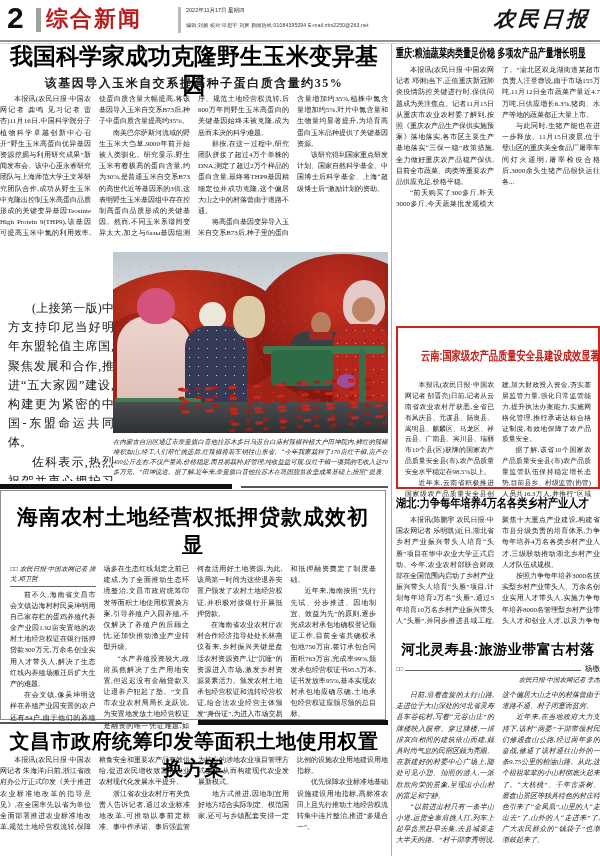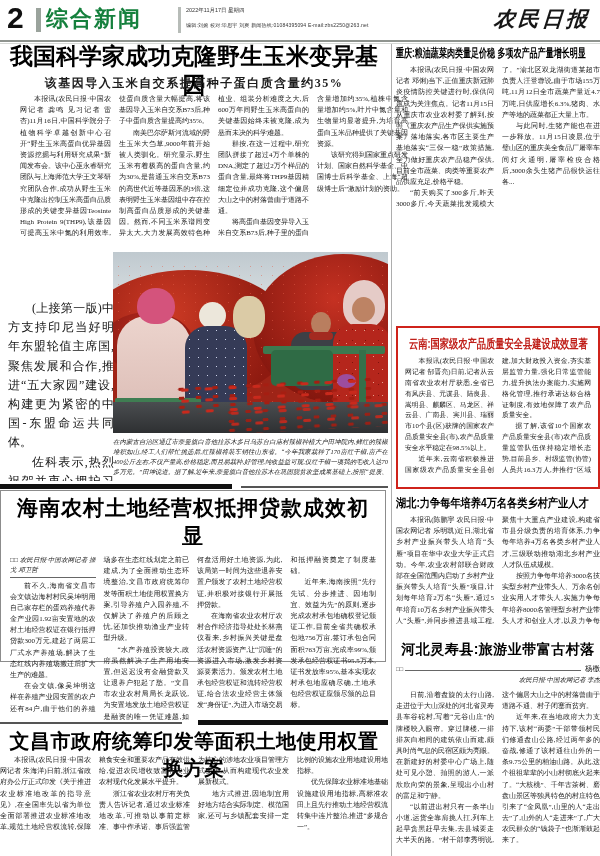--- a/index.html
+++ b/index.html
@@ -2,21 +2,21 @@
 <html><head>
 <meta charset="utf-8">
 <style>
   html,body{margin:0;padding:0;background:#e8e8e4;}
   .page{position:relative;width:600px;height:856px;margin:0 auto;background:#fff;overflow:hidden;
         font-family:"Liberation Serif","DejaVu Serif",serif;color:#141414;}
   
   .hdr{position:absolute;top:0;left:0;width:600px;height:40px;}
   .pagenum{position:absolute;left:7px;top:3px;font:bold 30px/1 "Liberation Sans",sans-serif;color:#101010;}
   .hdr-bar1{position:absolute;left:36px;top:8px;width:5px;height:24px;background:#9aa39c;}
-  .section-title{position:absolute;left:46px;top:6px;font:bold 22px/1.2 "Liberation Sans",sans-serif;letter-spacing:2px;color:#15803d;}
+  .section-title{position:absolute;left:46px;top:6px;font:bold 22px/1.2 "Liberation Sans",sans-serif;letter-spacing:2px;color:#b91c1c;}
   .hdr-bar2{position:absolute;left:178px;top:7px;width:3px;height:26px;background:#b7bcb8;}
   .hdr-date{position:absolute;left:186px;top:7px;font:5.5px/1.2 "Liberation Sans",sans-serif;color:#333;}
   .hdr-meta{position:absolute;left:186px;top:22px;font:5px/1.2 "Liberation Sans",sans-serif;color:#333;letter-spacing:.2px;}
   .masthead{position:absolute;right:10px;top:6px;font:bold italic 21px/1.2 "DejaVu Serif",serif;
             letter-spacing:3px;color:#161616;transform:skewX(-4deg);}
   .hdr-rule{position:absolute;top:40px;left:0;width:600px;height:4px;
             background:linear-gradient(#8f948f 0 2px,#fff 2px 3px,#d7dad7 3px 4px);}
   
   .cols{column-gap:8px;text-align:justify;font-size:7px;line-height:1.6;color:#1a1a1a;overflow:hidden;}
   .cols p{margin:0;text-indent:2em;}
@@ -24,21 +24,21 @@
   .c2{column-count:2;}
   .h-main{position:absolute;left:0;top:42px;width:388px;margin:0;text-align:center;
           font:bold 23px/1.25 "Liberation Sans",sans-serif;color:#000;}
   .h-sub{position:absolute;left:0;top:76px;width:388px;margin:0;text-align:center;
          font:600 12px/1.2 "Liberation Serif",serif;letter-spacing:1.5px;color:#1c1c1c;}
   .h2c{margin:0;text-align:center;font-family:"Liberation Sans",sans-serif;font-weight:bold;color:#000;}
   .squeeze{display:inline-block;white-space:nowrap;transform-origin:0 50%;}
   .byline{display:block;font:italic 6.5px/1.5 "Liberation Serif",serif;color:#222;
           border-bottom:1px solid #666;padding-bottom:2px;margin-bottom:3px;text-indent:0;}
   
-  .main-body{position:absolute;left:0;top:94px;width:388px;height:154px;padding-left:20px;}
+  .main-body{position:absolute;left:0;top:94px;width:388px;height:154px;}
   .xi-title{position:absolute;left:0;top:255px;width:110px;margin:0;
             font:bold 15px/1.3 "Liberation Sans",sans-serif;color:#000;}
   .xi-body{position:absolute;left:8px;top:299px;width:106px;height:182px;text-align:justify;
            font-size:12px;line-height:1.6;overflow:hidden;}
   .xi-body p{margin:0;text-indent:2em;}
   
   .photo{position:absolute;left:113px;top:252px;width:275px;height:181px;overflow:hidden;background:#9e2417;}
   .ph{position:absolute;}
   .sky{left:0;top:0;width:275px;height:60px;background:linear-gradient(#bfc9cf,#dde2e4);}
   .mound{border-radius:50%;}
@@ -70,53 +70,53 @@
   .mach5{left:12px;top:152px;width:7px;height:28px;background:#2f6b45;}
   .belt{left:0;top:150px;width:275px;height:31px;background:linear-gradient(#4a4d50,#2e3032);}
   .peppers{background-image:radial-gradient(ellipse 7px 3px,#c9291c 58%,transparent 62%),
                             radial-gradient(ellipse 5px 2.5px,#a51e12 58%,transparent 62%);
            background-size:24px 11px,17px 9px;transform:rotate(-3deg);}
   .scat1{left:60px;top:128px;width:200px;height:30px;}
   .scat2{left:110px;top:152px;width:165px;height:26px;opacity:.9;}
   .caption{position:absolute;left:113px;top:437px;width:275px;height:40px;overflow:hidden;
            font:italic 6.4px/1.55 "Liberation Serif",serif;color:#222;text-align:justify;}
   
-  .hainan{position:absolute;left:0;top:490px;width:386px;height:172px;border:1px solid #8c8c8c;
-          box-sizing:border-box;padding:3px 9px 4px;}
+  .hainan{position:absolute;left:0;top:490px;width:386px;height:230px;border:1px solid #8c8c8c;
+          box-sizing:border-box;padding:12px 9px 4px;}
   .hn-deco-a{position:absolute;left:-1px;top:-7px;width:232px;height:5px;background:#111;}
   .hn-deco-b{position:absolute;left:240px;top:-5px;width:147px;height:2px;background:#555;}
   .hainan h2{font-size:21px;letter-spacing:1px;}
   .hn-body{margin-top:5px;height:168px;}
   .bot-bar-a{position:absolute;left:0;top:722px;width:182px;height:2px;background:#555;}
   .bot-bar-b{position:absolute;left:198px;top:720px;width:190px;height:5px;background:#111;}
   
   .zj-title{position:absolute;left:0;top:728px;width:388px;font-size:20px;letter-spacing:.5px;}
   .zj-body{position:absolute;left:0;top:755px;width:388px;height:101px;}
   
   .vdiv{position:absolute;left:391px;top:44px;width:1px;height:812px;background:#adadad;}
   .right{position:absolute;left:396px;top:0;width:204px;height:856px;}
   .cq-title{position:absolute;left:0;top:46px;margin:0;font:bold 12px/1.2 "Liberation Sans",sans-serif;color:#000;}
   .cq-title .squeeze{transform:scaleX(.67);}
   .cq-body{position:absolute;left:0;top:65px;width:204px;height:257px;}
   .yunnan{position:absolute;left:0;top:326px;width:204px;height:163px;border:2px solid #cf231b;
           box-sizing:border-box;padding:5px 7px;}
-  .yn-title{margin:4px;font:bold 12.5px/1.2 "Liberation Sans",sans-serif;color:#c0201a;}
+  .yn-title{margin:16px;font:bold 12.5px/1.2 "Liberation Sans",sans-serif;color:#c0201a;}
   .yn-title .squeeze{transform:scaleX(.74);}
   .yn-body{margin-top:4px;height:126px;font-size:6.8px;}
   .hb-title{position:absolute;left:0;top:496px;margin:0;font:bold 12px/1.2 "Liberation Sans",sans-serif;color:#000;}
   .hb-title .squeeze{transform:scaleX(.85);}
   .hb-body{position:absolute;left:0;top:515px;width:204px;height:118px;}
   .he-title{position:absolute;left:0;top:641px;width:204px;font-size:14px;letter-spacing:.5px;}
   .he-byline{position:absolute;left:0;top:664px;width:204px;display:flex;align-items:flex-end;
              font:7.5px/1.2 "Liberation Serif",serif;color:#222;justify-content:center;}
   .he-byline .rule{flex:1;border-bottom:1px solid #666;margin:0 4px 2px 2px;}
   .he-marker{font-size:6px;color:#333;}
   .he-credit{position:absolute;left:0;top:676px;width:204px;text-align:right;
              font:italic 6.5px/1.2 "Liberation Serif",serif;color:#222;}
-  .he-body{position:absolute;left:0;top:690px;width:204px;height:166px;}
+  .he-body{position:absolute;left:0;top:690px;width:204px;height:166px;font-style:italic;}
 </style>
 </head>
 <body>
 
 <div class="page">
 
   <div class="hdr">
     <div class="pagenum">2</div>
     <div class="hdr-bar1"></div>
     <div class="section-title">综合新闻</div>
@@ -124,21 +124,21 @@
     <div class="hdr-date">2022年11月17日 星期四</div>
     <div class="hdr-meta">编辑:刘婉  校对:毕思宇 刘爽  新闻热线:01084395094  E-mail:zbs2250@263.net</div>
     <div class="masthead">农民日报</div>
   </div>
   <div class="hdr-rule"></div>
 
   <h1 class="h-main">我国科学家成功克隆野生玉米变异基因</h1>
   <div class="h-sub">该基因导入玉米自交系提高种子蛋白质含量约35%</div>
   <div class="main-body cols c4">
       <p>本报讯(农民日报·中国农网记者 龚鸣 见习记者 雷杏)11月16日,中国科学院分子植物科学卓越创新中心召开“野生玉米高蛋白优异基因资源挖掘与利用研究成果”新闻发布会。该中心巫永睿研究团队与上海师范大学王文琴研究团队合作,成功从野生玉米中克隆出控制玉米高蛋白品质形成的关键变异基因Teosinte High Protein 9(THP9),该基因可提高玉米中氮的利用效率,使蛋白质含量大幅提高,将该基因导入玉米自交系B73后,种子中蛋白质含量提高约35%。</p>
-      <p>南美巴尔萨斯河流域的野生玉米大刍草,9000年前开始被人类驯化。研究显示,野生玉米有着极高的蛋白含量,约为30%,是普通玉米自交系B73的高世代近等基因系的3倍,这表明野生玉米基因组中存在控制高蛋白品质形成的关键基因。然而,不同玉米系谱间变异太大,大力发展高效特色种植业、组装分析难度之大,后600万年间野生玉米高蛋白的关键基因始终未被克隆,成为悬而未决的科学难题。</p>
+      <p>南美巴尔萨斯河流域的野生玉米大刍草,9000年前开始被人类驯化。研究显示,野生玉米有着极高的蛋白含量,约为30%,是普通玉米自交系B73的高世代近等基因系的3倍,这表明野生玉米基因组中存在控制高蛋白品质形成的关键基因。然而,不同玉米系谱间变异太大,加之与базы基因组测序、规范土地经营权流转,后600万年间野生玉米高蛋白的关键基因始终未被克隆,成为悬而未决的科学难题。</p>
       <p>群按,在这一过程中,研究团队拼接了超过4万个单株的DNA,测定了超过2万个样品的蛋白含量,最终将THP9基因精细定位并成功克隆,这个偏居大山之中的村落曾由于道路不通。</p>
       <p>将高蛋白基因变异导入玉米自交系B73后,种子里的蛋白含量增加约35%,植株中氮含量增加约5%,叶片中氮含量和生物量均显著提升,为培育高蛋白玉米品种提供了关键基因资源。</p>
       <p>该研究得到国家重点研发计划、国家自然科学基金、中国博士后科学基金、上海“超级博士后”激励计划的资助。</p>
     </div>
 
   <div class="xi-body">
       <p>(上接第一版)中方支持印尼当好明年东盟轮值主席国,聚焦发展和合作,推进“五大家园”建设,构建更为紧密的中国-东盟命运共同体。</p>
       <p>佐科表示,热烈祝贺并衷心拥护习近平主席连任中共中央总书记。刚才我和习近平主席共同见证了雅万高铁试验运行,这是两国旗舰性合作的象征。印尼愿同中方一道,全力确保雅万高铁明年如期投入运营。印尼对双方在数字经济、疫苗研发、生产等领域合作表示满意和赞赏,愿继续加强医疗卫生合作。印尼愿同中方共同建设好“区域综合经济走廊”、“两国双园”等重要项目,以及印尼北加里曼丹工业园建设。希望双方深化创新合作和务实合作,共同打造两国命运共同体,共同促进东盟中国关系好合作发展。</p>
     </div>
 
@@ -173,21 +173,21 @@
     <span>在内蒙古自治区通辽市奈曼旗白音他拉苏木多日乌苏台白庙村辣椒种植大户田坤院内,鲜红的辣椒堆积如山,经工人们帮忙挑选后,红辣椒将装车销往山东省。“今年我家栽种了170亩红干椒,亩产在400公斤左右,不仅产量高,价格稳定,而且易栽种,好管理,纯收益益可观,仅红干椒一项我的毛收入达70多万元。”田坤说道。据了解,近年来,奈曼旗白音他拉苏木在巩固脱贫攻坚成果基础上,按照“提质、优种、扩销”的思路,大力发展高效特色种植业,红辣椒种植面积达5000余亩。图为工人正在田间挑选红辣椒。</span>
     
   </div>
 
   <div class="hainan">
     <div class="hn-deco-a"></div>
     <div class="hn-deco-b"></div>
     <h2 class="h2c">海南农村土地经营权抵押贷款成效初显</h2>
     <div class="hn-body cols c4">
       <span class="byline">□□ 农民日报·中国农网记者 操戈 邓卫哲</span>
-    <p>前不久,海南省文昌市会文镇边海村村民吴坤明用自己家存栏的蛋鸡养殖代养金产业园1.92亩安置地的农村土地经营权证在银行抵押贷款300万元,建起了两层工厂式水产养殖场,解决了生态红线内养殖场搬迁后扩大生产的难题。</p>
+    <p>前不久,海南省文昌市会文镇边海村村民吴坤明用自己家存栏的蛋鸡养殖代养金产业园1.92亩安置地的农村土地经营权证在银行抵押贷款300万元,万余名创业实用人才带头人,解决了生态红线内养殖场搬迁后扩大生产的难题。</p>
         <p>在会文镇,像吴坤明这样在养殖产业园安置的农户还有84户,由于他们的养殖场多在生态红线划定之前已建成,为了全面推动生态环境整治,文昌市政府统筹印发等面积土地使用权置换方案,引导养殖户入园养殖,不仅解决了养殖户的后顾之忧,还加快推动渔业产业转型升级。</p>
         <p>“水产养殖投资较大,政府虽然解决了生产用地安置,但迟迟没有金融贷款又让退养户犯起了愁。”文昌市农业农村局局长龙跃说,为安置地发放土地经营权证是融资的唯一凭证难题,如何盘活用好土地资源,为此,该局第一时间为这些退养安置户颁发了农村土地经营权证,并积极对接银行开展抵押贷款。</p>
         <p>在海南省农业农村厅农村合作经济指导处处长林燕仪看来,乡村振兴关键是盘活农村资源资产,让“沉睡”的资源进入市场,激发乡村资源要素活力。颁发农村土地承包经营权证和流转经营权证,给合法农业经营主体颁发“身份证”,为进入市场交易和抵押融资奠定了制度基础。</p>
         <p>近年来,海南按照“先行先试、分步推进、因地制宜、效益为先”的原则,逐步完成农村承包地确权登记颁证工作,目前全省共确权承包地756万亩,签订承包合同面积763万亩,完成率99%,颁发承包经营权证书95.5万本,证书发放率95%,基本实现农村承包地应确尽确,土地承包经营权证应颁尽颁的总目标。</p>
       </div>
   </div>
   <div class="bot-bar-a"></div>
   <div class="bot-bar-b"></div>
 
   <h2 class="h2c zj-title">文昌市政府统筹印发等面积土地使用权置换方案</h2>

